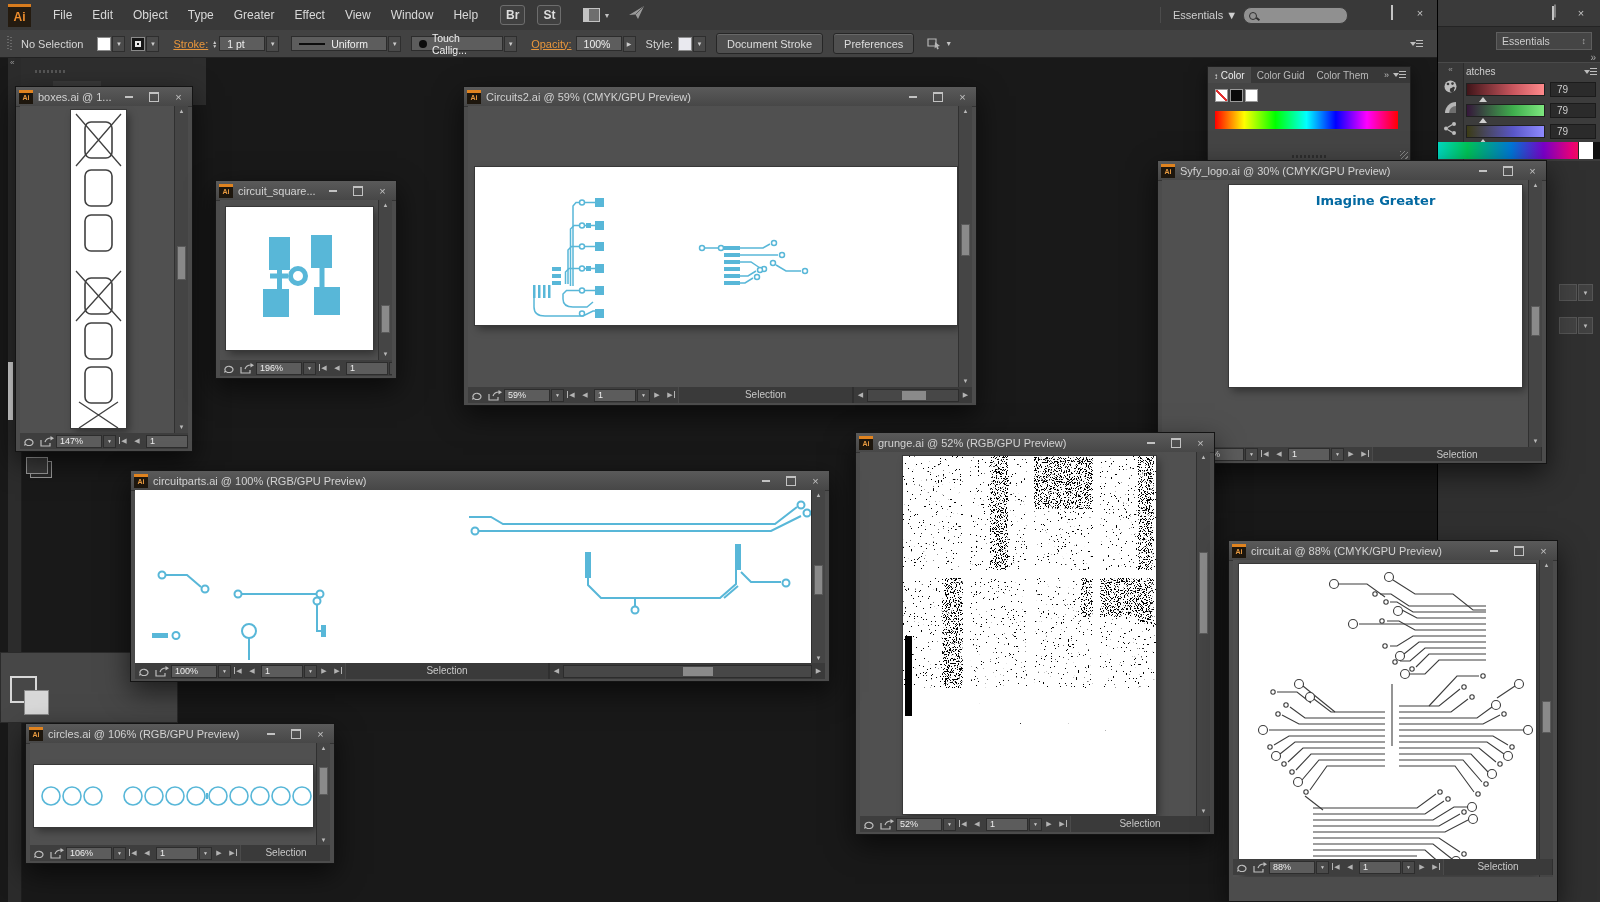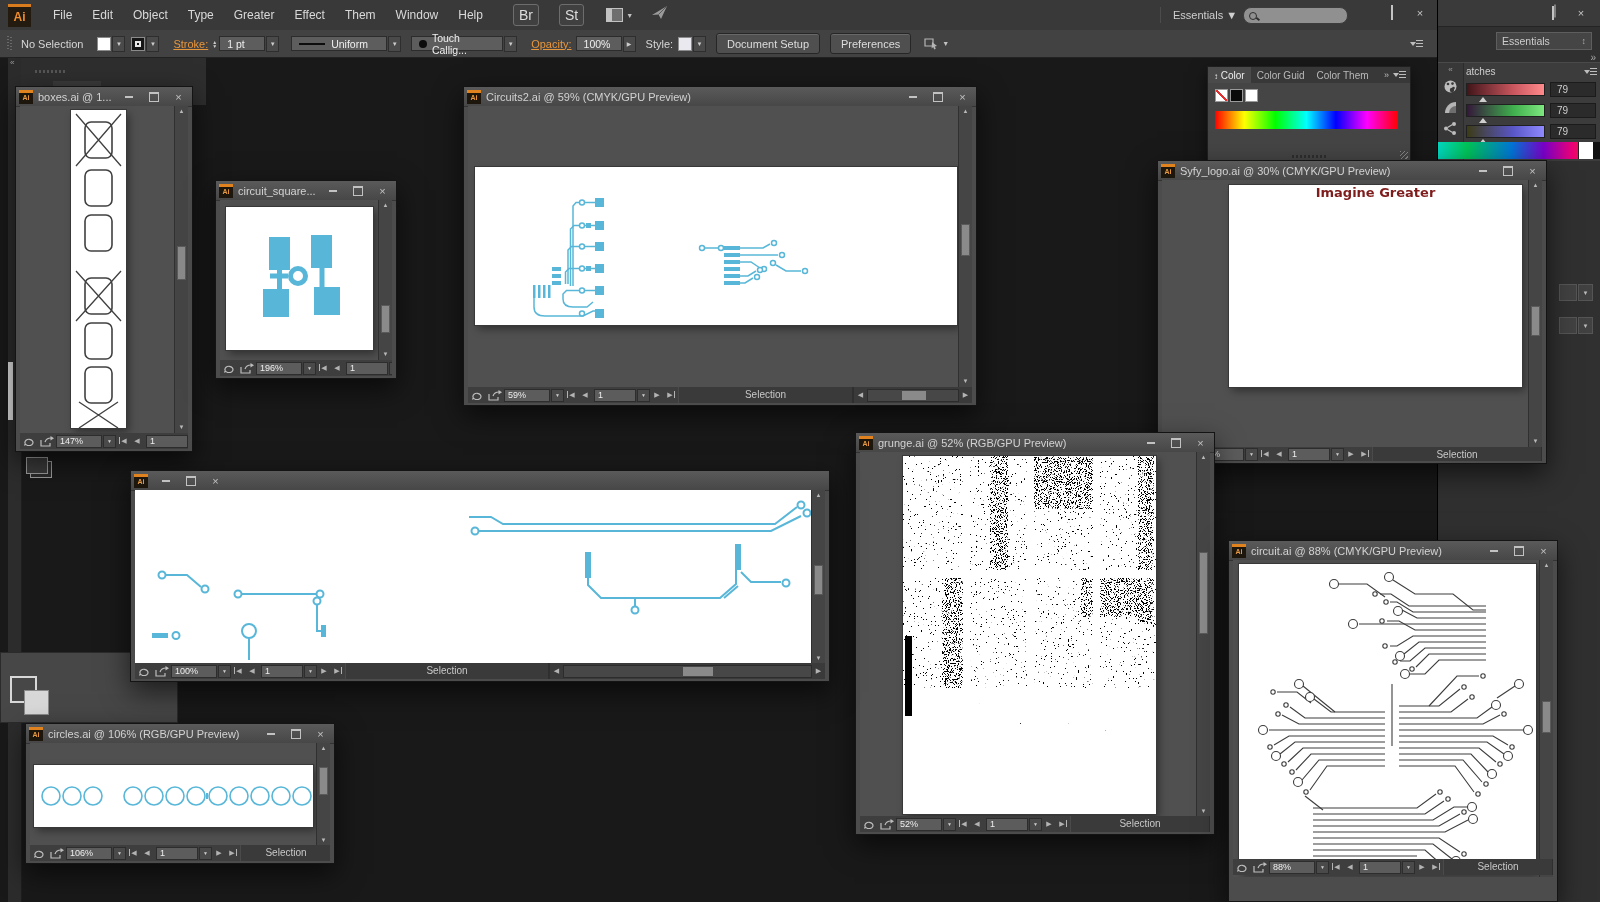--- a/index.html
+++ b/index.html
@@ -6,22 +6,22 @@
   #stage{position:relative;width:1600px;height:902px;overflow:hidden;background:#191919;
          font-family:"Liberation Sans",sans-serif;-webkit-font-smoothing:antialiased;}
   .abs{position:absolute;}
   
   #appbar{left:0;top:0;width:1437px;height:30px;background:#393939;border-bottom:1px solid #282828;
           display:flex;align-items:center;z-index:4;}
   .ailogo{width:23px;height:23px;margin:0 12px 0 8px;background:#241b10;border-top:3px solid #d87c1e;
           box-sizing:border-box;display:grid;place-items:center;color:#ef8e2d;font-weight:bold;font-size:12px;}
   .menu{display:flex;}
   .menu span{padding:5px 10px;font-size:12px;color:#d9d9d9;}
-  .chipbtn{border:1px solid #6d6d6d;border-radius:3px;color:#ddd;font-size:14px;font-weight:normal;
-           padding:2px 5px;margin-left:20px;background:#404040;}
+  .chipbtn{border:1px solid #6d6d6d;border-radius:3px;color:#ddd;font-size:12px;font-weight:bold;
+           padding:2px 5px;margin-left:12px;background:#404040;}
   .wsicon{width:15px;height:12px;border:1px solid #c2c2c2;margin-left:22px;position:relative;background:#6e6e6e;}
   .wsicon:after{content:'';position:absolute;left:0;top:0;bottom:0;width:5px;background:#c2c2c2;}
   .dvn{font-size:7px;color:#c2c2c2;margin-left:3px;}
   .plane{margin-left:18px;}
   #tr-ws{left:1160px;top:7px;display:flex;align-items:center;border-left:1px solid #4c4c4c;
          border-right:1px solid #4c4c4c;padding:0 12px;height:16px;z-index:5;}
   #tr-ws span{font-size:11px;color:#cfcfcf;}
   .searchbox{left:1243px;top:7px;width:98px;height:15px;background:#909090;border:1px solid #3c3c3c;
              border-radius:8px;display:flex;align-items:center;padding-left:5px;z-index:5;}
   .mag{width:6px;height:6px;border:1.5px solid #2e2e2e;border-radius:50%;position:relative;}
@@ -216,21 +216,21 @@
 
   <div id="appbar" class="abs">
     <span class="ailogo">Ai</span>
     <span class="menu">
       <span>File</span>
       <span>Edit</span>
       <span>Object</span>
       <span>Type</span>
       <span>Greater</span>
       <span>Effect</span>
-      <span>Them</span>
+      <span>View</span>
       <span>Window</span>
       <span>Help</span>
     </span>
     <span class="chipbtn">Br</span>
     <span class="chipbtn">St</span>
     <span class="wsicon"></span>
     <span class="dvn">▼</span>
     <span class="plane">
       <svg width="18" height="16" viewBox="0 0 18 16">
           <path d="M1 10 L16 1 L10 14 L7.5 9.5 Z" fill="#9a9a9a"></path>
@@ -283,21 +283,21 @@
         <span>Touch Callig...</span>
       </span>
       <span class="dd">▼</span>
     <span class="olabel">Opacity:</span>
     <span class="fld" style="width:46px">100%</span>
     <span class="dd">▶</span>
     <span style="margin-left:10px">Style:</span>
     <span style="width:5px"></span>
     <span class="sw" style="background:#e9e9ef"></span>
       <span class="dd">▼</span>
-    <span class="cbtn">Document Setup</span>
+    <span class="cbtn">Document Stroke</span>
     <span class="cbtn">Preferences</span>
     <span style="margin-left:12px">
       <svg width="16" height="14" viewBox="0 0 16 14">
           <path d="M2 3 h8 v7 h-8 z" fill="none" stroke="#b5b5b5" stroke-width="1.2"></path>
           <path d="M9 6 l5 4 -2.2 .4 1 2.4 -1.6 .6 -1-2.4 -1.6 1.6z" fill="#b5b5b5"></path>
         </svg>
     </span>
     <span class="dvn">▼</span>
     <span class="pmenu" style="margin-left:auto;margin-right:14px"></span>
   </div>
@@ -559,21 +559,21 @@
       <span class="fico">Ai</span>
       <span class="ttl">Syfy_logo.ai @ 30% (CMYK/GPU Preview)</span>
       <span class="wbtns">
           <span class="wbtn min"></span>
           <span class="wbtn max"></span>
           <span class="wbtn">×</span>
         </span>
     </div>
     <div class="cv" style="bottom:16px">
       <div class="ab" style="left:67px;top:5px;width:293px;height:202px;text-align:center">
-        <div style="font-size:13px;color:#7f1d1d;letter-spacing:0;margin-top:0;font-weight:bold;font-family:'DejaVu Sans',sans-serif">Imagine Greater</div>
+        <div style="font-size:13px;color:#0369a1;letter-spacing:0;margin-top:8px;font-weight:bold;font-family:'DejaVu Sans',sans-serif">Imagine Greater</div>
       </div>
       <div class="vs">
           <span class="ar" style="top:0">▲</span>
           <span class="th" style="top:126px;height:28px"></span>
           <span class="ar" style="bottom:0">▼</span>
         </div>
     </div>
     <div class="sbar" style="height:14px">
       <span class="sico">
           <svg width="14" height="10" viewBox="0 0 14 10">
@@ -670,20 +670,21 @@
         <span class="sdd">▼</span>
       <span class="snav">▶</span>
         <span class="snav e2">▶</span>
       <span class="sstat">Selection</span>
     </div>
   </div>
 
   <div class="win" style="left:130px;top:470px;width:698px;height:210px">
     <div class="tbar">
       <span class="fico">Ai</span>
+      <span class="ttl">circuitparts.ai @ 100% (RGB/GPU Preview)</span>
       <span class="wbtns">
           <span class="wbtn min"></span>
           <span class="wbtn max"></span>
           <span class="wbtn">×</span>
         </span>
     </div>
     <div class="cv" style="bottom:17px;background:#fff">
       <svg width="680" height="174" style="position:absolute;left:0;top:0">
         <g stroke="#58b7d8" stroke-width="2" fill="none">
           <path d="M30 85 H52 L66 97"></path>

